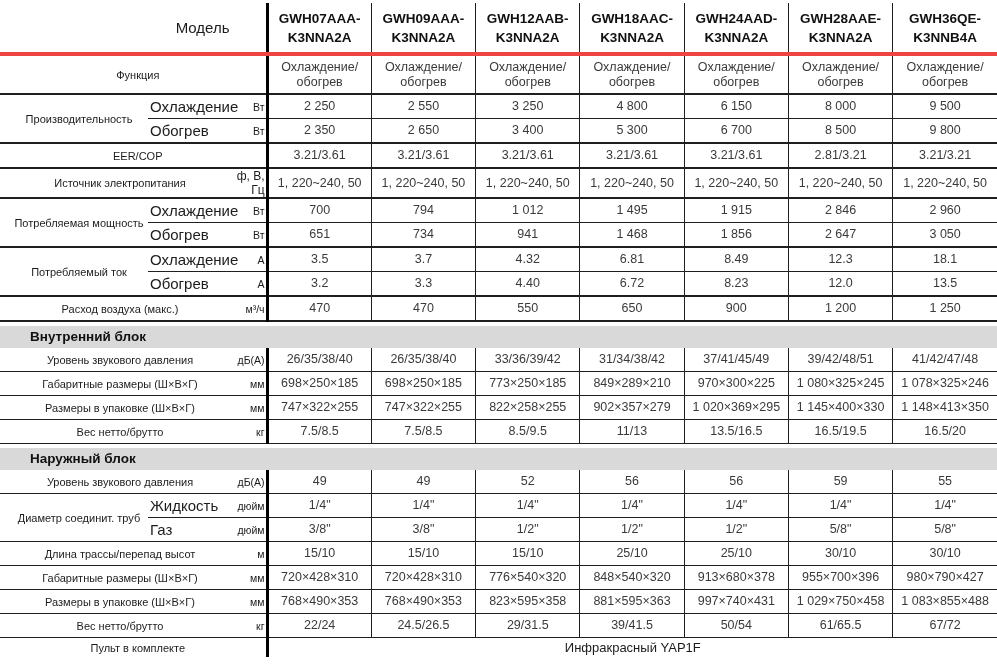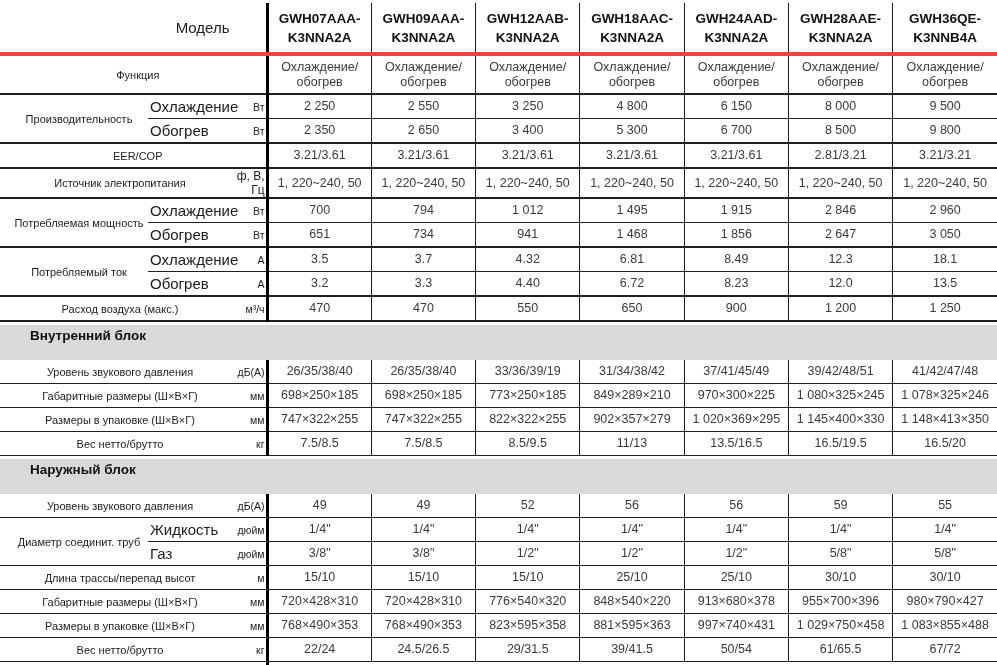--- a/index.html
+++ b/index.html
@@ -28,21 +28,21 @@
   
   tbody td{ height:23px; }
   td.row-label{ text-align:center; padding-left:13px; font-size:11px; line-height:14px; }
   td.sub-label{ text-align:left; padding-left:2px; font-size:15px; }
   td.unit{ text-align:right; font-size:10.5px; padding:0 1px; }
   td.unit.unit-sm{ font-size:12px; }
   td.val{ text-align:center; font-size:12.5px; color:var(--val); white-space:pre-line; line-height:15px; }
   tr.func td{ height:37px; }
   
   td.band-td{ padding:3px 0 0 0; }
-  .band-inner{ background:var(--band); height:35px; line-height:21px; padding-left:30px;
+  .band-inner{ background:var(--band); height:22px; line-height:21px; padding-left:30px;
                font-weight:bold; font-size:13.5px; color:#111; }
   
   tr.footer td{ height:19px; }
   td.footer-val{ text-align:center; font-size:13px;margin-top:33px; }
 </style>
 </head>
 <body>
 
 <div class="page">
   <table class="spec">
@@ -192,21 +192,21 @@
         <tr class="sep2">
           <td class="band-td" colspan="10">
             <div class="band-inner">Внутренний блок</div>
           </td>
         </tr>
         <tr>
           <td class="row-label" colspan="2">Уровень звукового давления</td>
           <td class="unit">дБ(А)</td>
           <td class="val v v-first">26/35/38/40</td>
           <td class="val v">26/35/38/40</td>
-          <td class="val v">33/36/39/19</td>
+          <td class="val v">33/36/39/42</td>
           <td class="val v">31/34/38/42</td>
           <td class="val v">37/41/45/49</td>
           <td class="val v">39/42/48/51</td>
           <td class="val v">41/42/47/48</td>
         </tr>
         <tr class="sep1">
           <td class="row-label" colspan="2">Габаритные размеры (Ш×В×Г)</td>
           <td class="unit">мм</td>
           <td class="val v v-first">698×250×185</td>
           <td class="val v">698×250×185</td>
@@ -214,21 +214,21 @@
           <td class="val v">849×289×210</td>
           <td class="val v">970×300×225</td>
           <td class="val v">1 080×325×245</td>
           <td class="val v">1 078×325×246</td>
         </tr>
         <tr class="sep1">
           <td class="row-label" colspan="2">Размеры в упаковке (Ш×В×Г)</td>
           <td class="unit">мм</td>
           <td class="val v v-first">747×322×255</td>
           <td class="val v">747×322×255</td>
-          <td class="val v">822×322×255</td>
+          <td class="val v">822×258×255</td>
           <td class="val v">902×357×279</td>
           <td class="val v">1 020×369×295</td>
           <td class="val v">1 145×400×330</td>
           <td class="val v">1 148×413×350</td>
         </tr>
         <tr class="sep1">
           <td class="row-label" colspan="2">Вес нетто/брутто</td>
           <td class="unit">кг</td>
           <td class="val v v-first">7.5/8.5</td>
           <td class="val v">7.5/8.5</td>
@@ -287,21 +287,21 @@
           <td class="val v">25/10</td>
           <td class="val v">30/10</td>
           <td class="val v">30/10</td>
         </tr>
         <tr class="sep1">
           <td class="row-label" colspan="2">Габаритные размеры (Ш×В×Г)</td>
           <td class="unit">мм</td>
           <td class="val v v-first">720×428×310</td>
           <td class="val v">720×428×310</td>
           <td class="val v">776×540×320</td>
-          <td class="val v">848×540×220</td>
+          <td class="val v">848×540×320</td>
           <td class="val v">913×680×378</td>
           <td class="val v">955×700×396</td>
           <td class="val v">980×790×427</td>
         </tr>
         <tr class="sep1">
           <td class="row-label" colspan="2">Размеры в упаковке (Ш×В×Г)</td>
           <td class="unit">мм</td>
           <td class="val v v-first">768×490×353</td>
           <td class="val v">768×490×353</td>
           <td class="val v">823×595×358</td>

